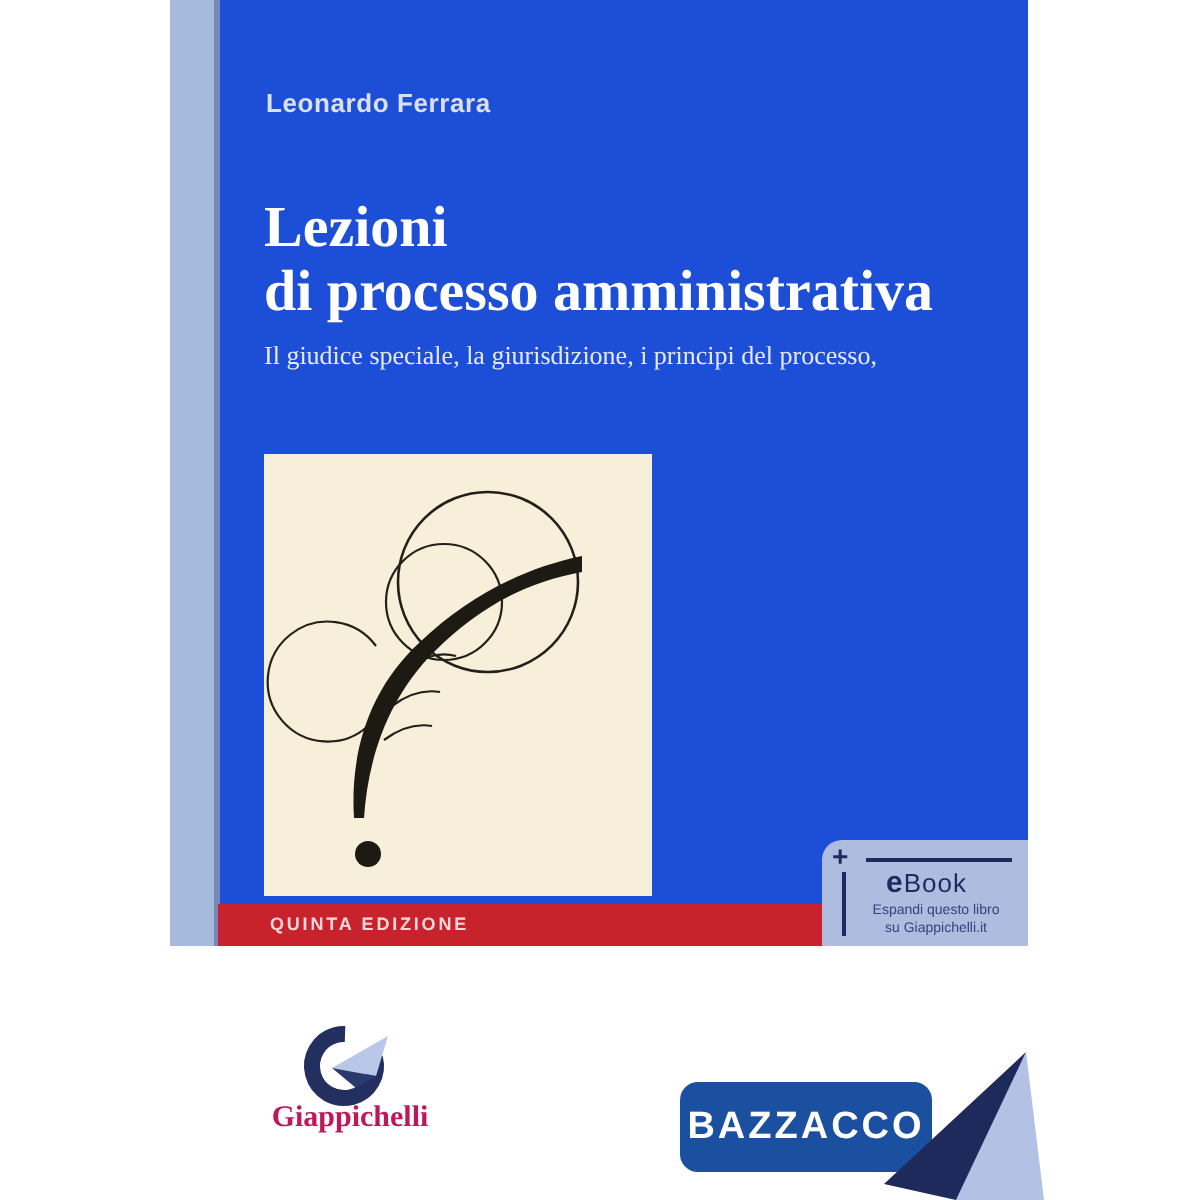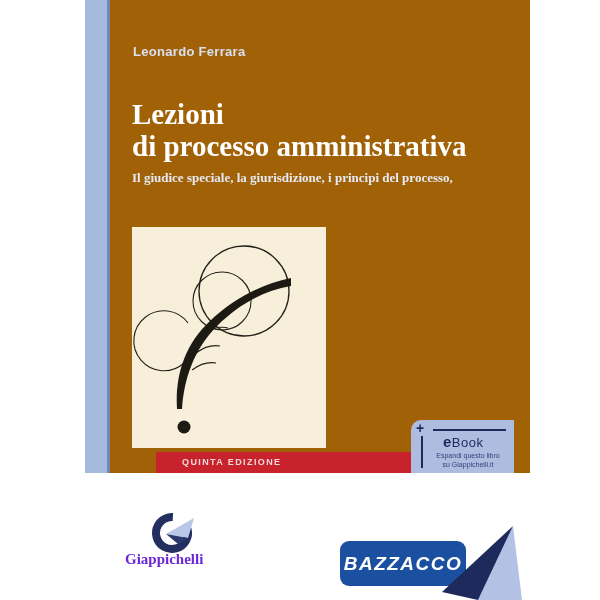--- a/index.html
+++ b/index.html
@@ -1,58 +1,58 @@
 <!DOCTYPE html>
 <html><head>
 <meta charset="utf-8">
 <style>
   html,body{margin:0;padding:0;background:#ffffff;}
   .page{position:relative;width:600px;height:600px;background:#ffffff;overflow:hidden;
         font-family:"Liberation Sans",sans-serif;}
 
   
-  .cover{position:absolute;left:85px;top:0;width:429px;height:473px;background:#a16207;padding-left:16px;}
+  .cover{position:absolute;left:85px;top:0;width:429px;height:473px;background:#1d4ed8;}
   .spine{position:absolute;left:0;top:0;width:22px;height:473px;background:#a6bade;
          border-right:3px solid #7588b8;}
   .author{position:absolute;left:48px;top:44px;font-size:13px;font-weight:700;
           letter-spacing:.3px;color:#d9e0f0;}
   .title{position:absolute;left:47px;top:98px;font-family:Liberation Serif, serif;
          font-weight:bold;font-size:29px;line-height:32px;color:#ffffff;}
   .subtitle{position:absolute;left:47px;top:169px;font-family:"Liberation Serif",serif;
-            font-weight:bold;font-size:13px;line-height:17px;color:#e6eaf5;}
+            font-weight:normal;font-size:13px;line-height:17px;color:#e6eaf5;}
 
   
   .artwork{position:absolute;left:47px;top:227px;width:194px;height:221px;background:#f7efd9;}
 
   
-  .edition{position:absolute;left:24px;top:452px;width:302px;height:21px;background:#c8232c;margin-left:47px;}
+  .edition{position:absolute;left:24px;top:452px;width:302px;height:21px;background:#c8232c;}
   .edition span{display:block;padding-left:26px;line-height:21px;font-size:9px;font-weight:700;
                 letter-spacing:1.4px;color:#f2d8d8;}
 
   
   .ebook{position:absolute;left:326px;top:420px;width:103px;height:53px;background:#aebce0;
          border-radius:10px 0 0 0;color:#1e2a5c;}
   .ebook .plus{position:absolute;left:5px;top:0px;font-size:14px;font-weight:700;}
   .ebook .hline{position:absolute;left:22px;top:9px;width:73px;height:2px;background:#1e2a5c;}
   .ebook .vline{position:absolute;left:10px;top:16px;width:2px;height:32px;background:#1e2a5c;}
   .ebook .label{position:absolute;left:32px;top:13px;font-size:13px;letter-spacing:.5px;}
   .ebook .label .e{font-weight:bold;font-size:15px;}
   .ebook .note{position:absolute;left:15px;top:32px;width:84px;text-align:center;
                font-size:7px;line-height:8.5px;color:#33437c;}
 
   
   .pub-mark{position:absolute;left:150px;top:508px;width:48px;height:48px;}
-  .pub-name{position:absolute;left:125px;top:551px;width:100px;
-            font-family:"Liberation Serif",serif;font-weight:bold;font-size:15px;color:#6d28d9;}
+  .pub-name{position:absolute;left:125px;top:551px;width:100px;text-align:center;
+            font-family:"Liberation Serif",serif;font-weight:bold;font-size:15px;color:#be185d;}
 
   
   .banner-rect{position:absolute;left:340px;top:541px;width:126px;height:45px;background:#1b4f9f;
                border-radius:9px;z-index:1;}
   .banner-rect span{display:block;text-align:center;line-height:45px;font-size:19px;
-                    font-weight:700;letter-spacing:1.5px;color:#ffffff;font-style:italic;}
+                    font-weight:700;letter-spacing:1.5px;color:#ffffff;}
   .banner-flag{position:absolute;left:428px;top:518px;width:100px;height:82px;z-index:2;}
 </style>
 </head>
 <body>
 
 <div class="page">
 
   <div class="cover">
     <div class="spine"></div>
 

